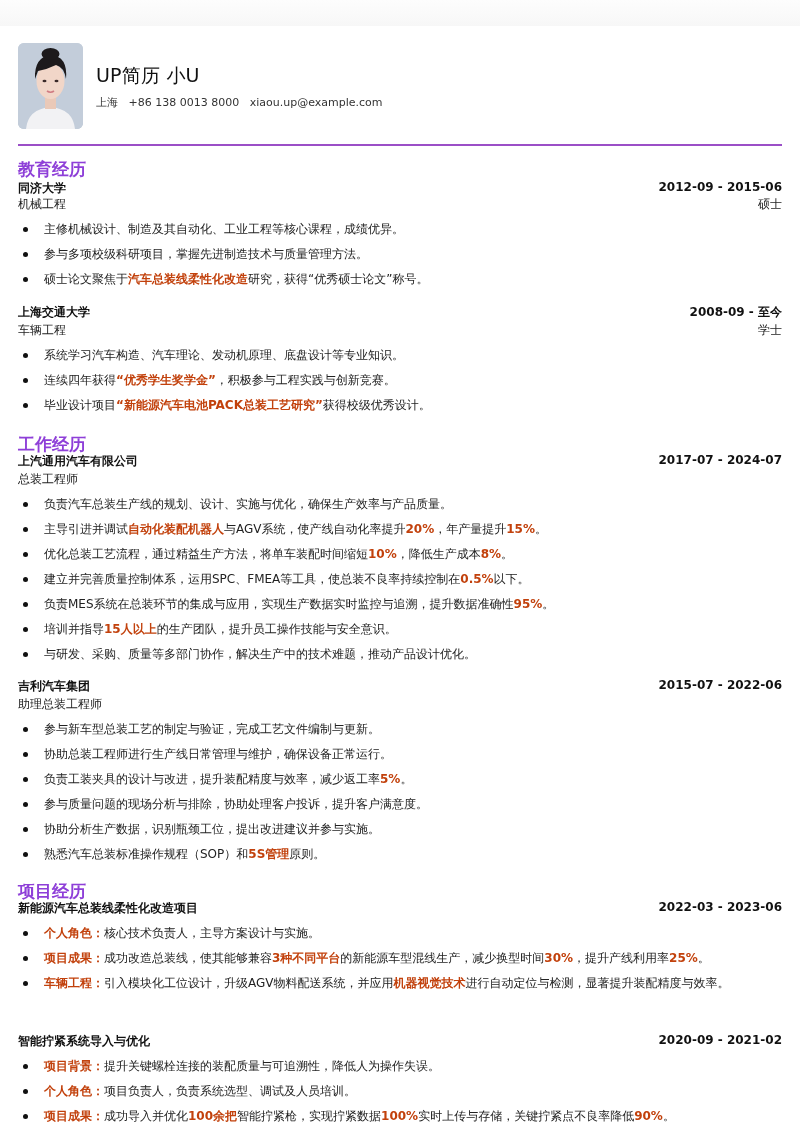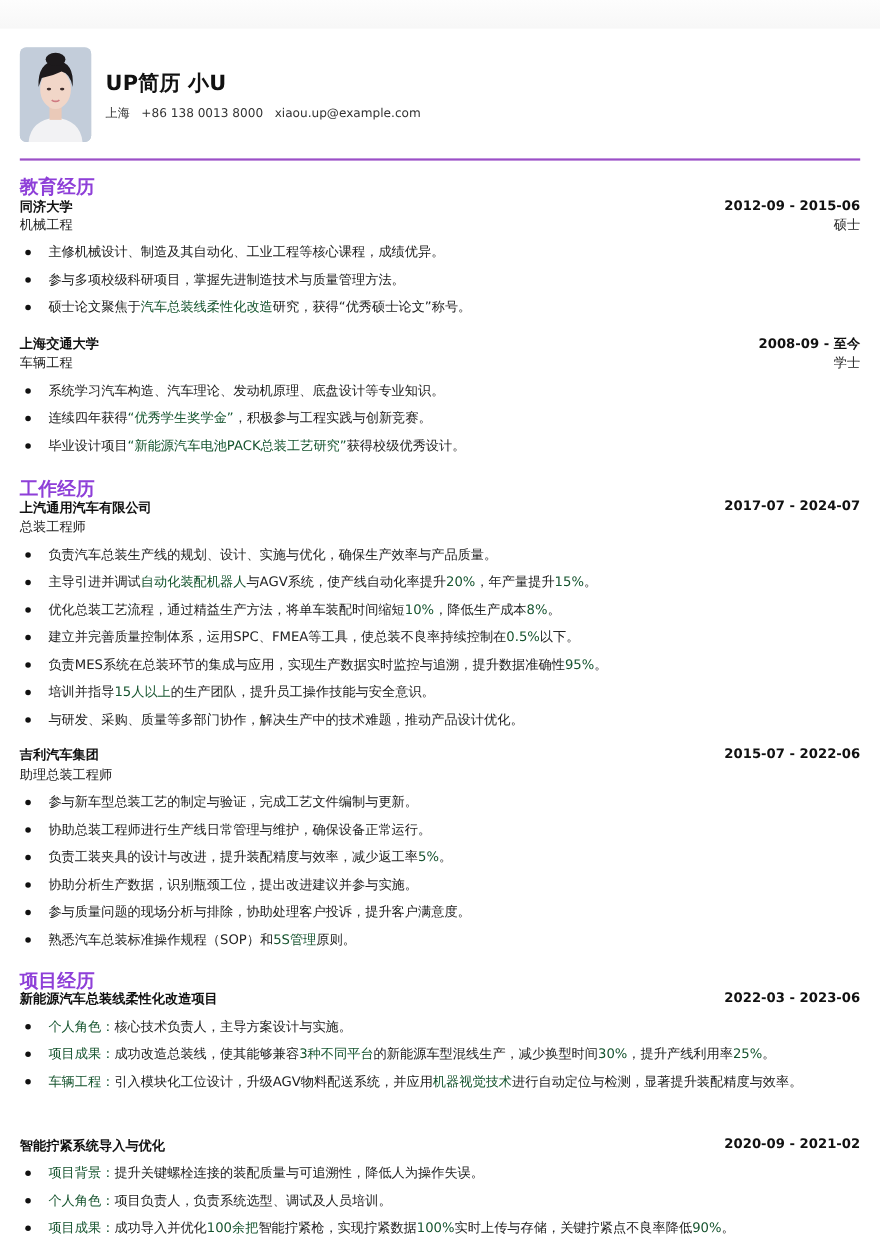--- a/index.html
+++ b/index.html
@@ -3,33 +3,33 @@
 <meta charset="utf-8">
 <style>
   * { box-sizing: border-box; margin: 0; padding: 0; }
   html, body { width: 800px; height: 1130px; background: #ffffff; overflow: hidden; }
   body { font-family: "DejaVu Sans", "Liberation Sans", sans-serif; color: #111; position: relative; }
   .topbar { position: absolute; left: 0; top: 0; width: 800px; height: 26px; background: linear-gradient(#fdfdfd, #f7f7f7); }
   .page { position: absolute; left: 18px; top: 0; width: 764px; }
   .header { position: absolute; top: 43px; left: 0; height: 86px; width: 764px; }
   .photo { position: absolute; left: 0; top: 0; width: 65px; height: 86px; border-radius: 6px; overflow: hidden; background: linear-gradient(180deg, #c9d3df 0%, #b9c4d2 100%); }
   .photo svg { width: 65px; height: 86px; display: block; }
-  .name { position: absolute; left: 78px; top: 20px; font-size: 19px; font-weight: bold; color: #111; letter-spacing: 0.2px; }
+  .name { position: absolute; left: 78px; top: 20px; font-size: 19px; font-weight: normal; color: #111; letter-spacing: 0.2px; }
   .contact { position: absolute; left: 78px; top: 52px; font-size: 11px; color: #333; white-space: nowrap; }
   .contact span { margin-right: 7px; }
   .divider { position: absolute; top: 144px; left: 0; width: 764px; height: 1.5px; background: #9b4fc7; }
   .section-title { position: absolute; left: 0; font-size: 17px; font-weight: bold; color: #8e3fd8; }
   .row-title { position: absolute; left: 0; width: 764px; font-size: 12px; font-weight: bold; color: #111; }
   .row-title .date { position: absolute; right: 0; top: 0; font-weight: bold; }
   .row-sub { position: absolute; left: 0; width: 764px; font-size: 12px; color: #222; }
   .row-sub .deg { position: absolute; right: 0; top: 0; }
   .bullets { position: absolute; left: 0; width: 764px; list-style: none; }
   .bullets li { position: relative; height: 25px; line-height: 16px; font-size: 12px; color: #222; padding-left: 26px; white-space: nowrap; }
   .bullets li::before { content: ""; position: absolute; left: 5px; top: 6px; width: 5px; height: 5px; border-radius: 50%; background: #111; }
-  .bullets b { font-weight: normal; color: #14532d; }
+  .bullets b { font-weight: bold; color: #c2410c; }
 </style>
 </head>
 <body>
 
 <div class="topbar"></div>
 
 <div class="page">
 
   <div class="header">
     <div class="photo">
@@ -108,22 +108,22 @@
     <span>吉利汽车集团</span>
     <span class="date">2015-07 - 2022-06</span>
   </div>
   <div class="row-sub" style="top:696px">
     <span>助理总装工程师</span>
   </div>
   <ul class="bullets" style="top:721px">
       <li><span>参与新车型总装工艺的制定与验证，完成工艺文件编制与更新。</span></li>
       <li><span>协助总装工程师进行生产线日常管理与维护，确保设备正常运行。</span></li>
       <li><span>负责工装夹具的设计与改进，提升装配精度与效率，减少返工率</span><b>5%</b><span>。</span></li>
+      <li><span>参与质量问题的现场分析与排除，协助处理客户投诉，提升客户满意度。</span></li>
       <li><span>协助分析生产数据，识别瓶颈工位，提出改进建议并参与实施。</span></li>
-      <li><span>参与质量问题的现场分析与排除，协助处理客户投诉，提升客户满意度。</span></li>
       <li><span>熟悉汽车总装标准操作规程（SOP）和</span><b>5S管理</b><span>原则。</span></li>
     </ul>
 
   <div class="section-title" style="top:880px">项目经历</div>
 
   <div class="row-title" style="top:900px">
     <span>新能源汽车总装线柔性化改造项目</span>
     <span class="date">2022-03 - 2023-06</span>
   </div>
   <ul class="bullets" style="top:925px">

